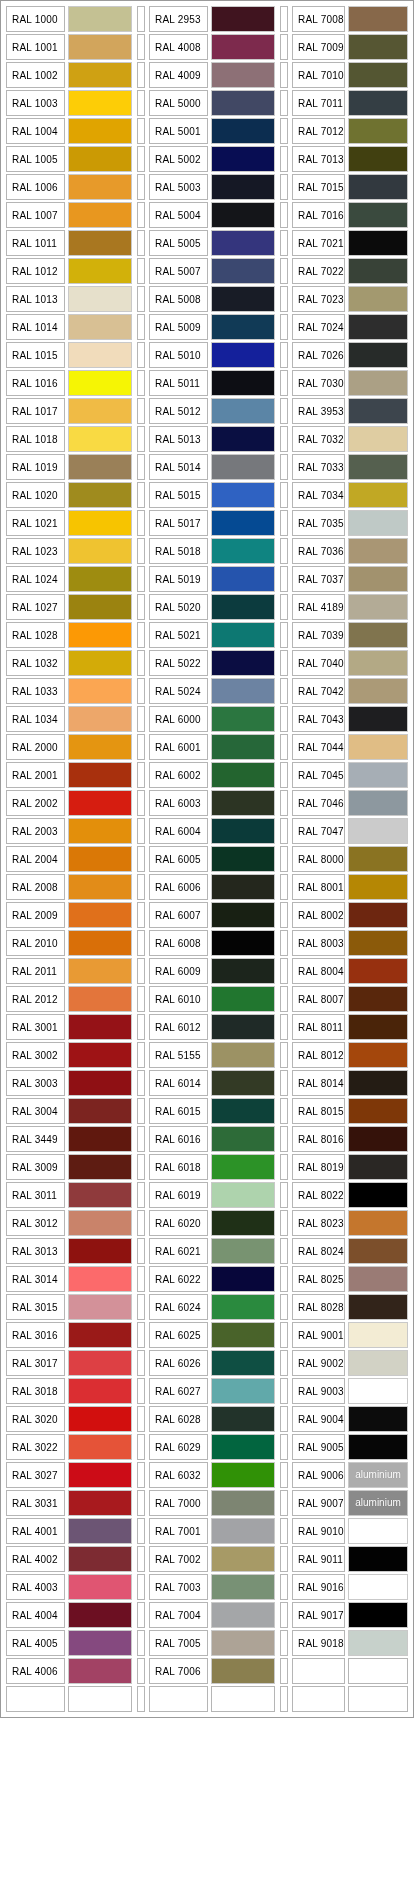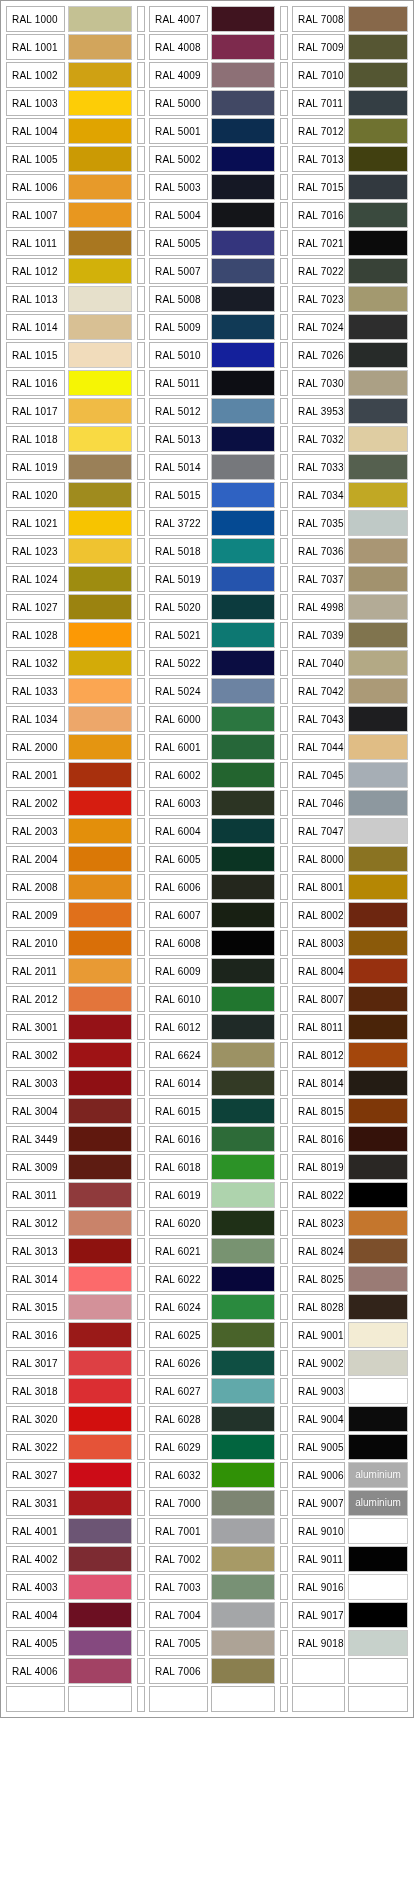--- a/index.html
+++ b/index.html
@@ -103,21 +103,21 @@
           <td class="label-cell">
             <div class="cell-inner">RAL 1000</div>
           </td>
           <td class="swatch-cell">
             <div class="cell-inner" style="background: rgb(196, 193, 147);"></div>
           </td>
           <td class="gap-cell">
             <div class="cell-inner"></div>
           </td>
           <td class="label-cell">
-            <div class="cell-inner">RAL 4007</div>
+            <div class="cell-inner">RAL 2953</div>
           </td>
           <td class="swatch-cell">
             <div class="cell-inner" style="background: rgb(64, 20, 31);"></div>
           </td>
           <td class="gap-cell">
             <div class="cell-inner"></div>
           </td>
           <td class="label-cell">
             <div class="cell-inner">RAL 7008</div>
           </td>
@@ -571,21 +571,21 @@
           <td class="label-cell">
             <div class="cell-inner">RAL 1021</div>
           </td>
           <td class="swatch-cell">
             <div class="cell-inner" style="background: rgb(247, 196, 0);"></div>
           </td>
           <td class="gap-cell">
             <div class="cell-inner"></div>
           </td>
           <td class="label-cell">
-            <div class="cell-inner">RAL 3722</div>
+            <div class="cell-inner">RAL 5017</div>
           </td>
           <td class="swatch-cell">
             <div class="cell-inner" style="background: rgb(5, 74, 147);"></div>
           </td>
           <td class="gap-cell">
             <div class="cell-inner"></div>
           </td>
           <td class="label-cell">
             <div class="cell-inner">RAL 7035</div>
           </td>
@@ -658,21 +658,21 @@
           <td class="label-cell">
             <div class="cell-inner">RAL 5020</div>
           </td>
           <td class="swatch-cell">
             <div class="cell-inner" style="background: rgb(12, 59, 62);"></div>
           </td>
           <td class="gap-cell">
             <div class="cell-inner"></div>
           </td>
           <td class="label-cell">
-            <div class="cell-inner">RAL 4998</div>
+            <div class="cell-inner">RAL 4189</div>
           </td>
           <td class="swatch-cell">
             <div class="cell-inner" style="background: rgb(179, 171, 150);"></div>
           </td>
         </tr>
         <tr>
           <td class="label-cell">
             <div class="cell-inner">RAL 1028</div>
           </td>
           <td class="swatch-cell">
@@ -1065,21 +1065,21 @@
           <td class="label-cell">
             <div class="cell-inner">RAL 3002</div>
           </td>
           <td class="swatch-cell">
             <div class="cell-inner" style="background: rgb(158, 19, 21);"></div>
           </td>
           <td class="gap-cell">
             <div class="cell-inner"></div>
           </td>
           <td class="label-cell">
-            <div class="cell-inner">RAL 6624</div>
+            <div class="cell-inner">RAL 5155</div>
           </td>
           <td class="swatch-cell">
             <div class="cell-inner" style="background: rgb(156, 146, 100);"></div>
           </td>
           <td class="gap-cell">
             <div class="cell-inner"></div>
           </td>
           <td class="label-cell">
             <div class="cell-inner">RAL 8012</div>
           </td>

